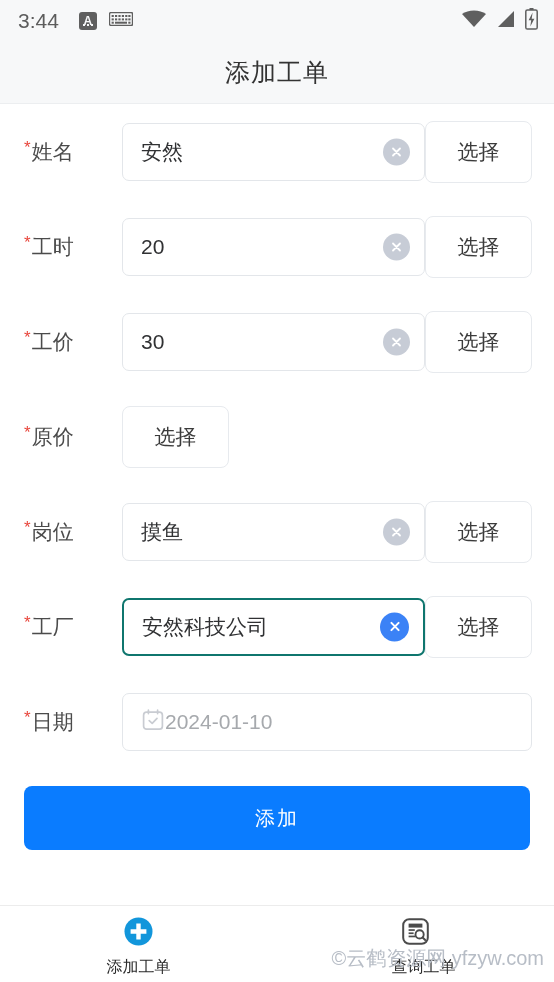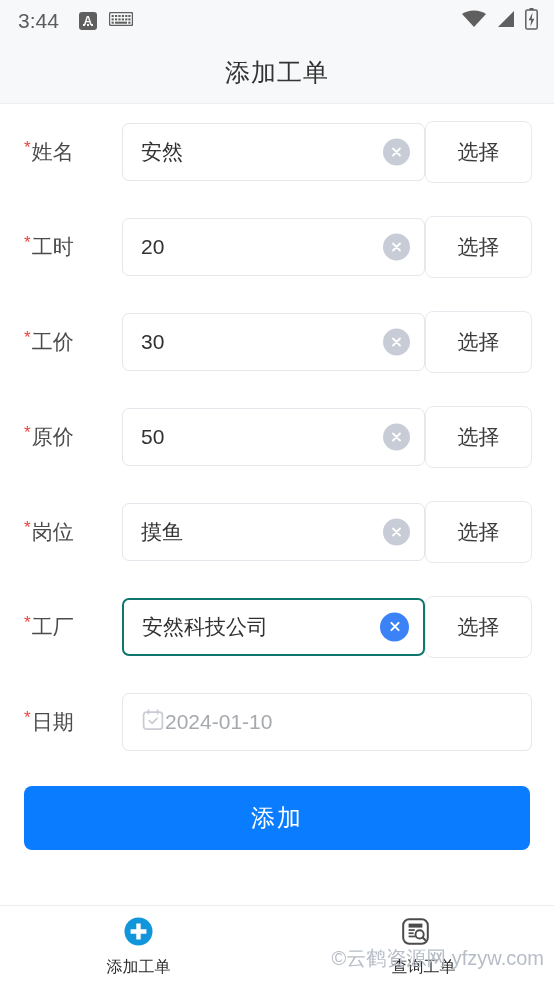--- a/index.html
+++ b/index.html
@@ -168,21 +168,21 @@
   
   .submit-area { padding: 17px 24px 0 24px; }
   .submit-btn {
     height: 64px;
     background: #0a7cff;
     border-radius: 8px;
     display: flex;
     align-items: center;
     justify-content: center;
     color: #ffffff;
-    font-size: 24px;
+    font-size: 20px;
     letter-spacing: 2px;
   }
 
   
   .tabbar {
     height: 77px;
     border-top: 1px solid #ececec;
     display: flex;
     flex: 0 0 auto;
     background: #ffffff;
@@ -316,28 +316,20 @@
         </span>
       </div>
       <div class="select-btn">选择</div>
     </div>
 
     <div class="form-row">
       <div class="row-label">
         <span class="req-star">*</span>
         <span>原价</span>
       </div>
-      <div class="input-wrap">
-        <span class="input-value">50</span>
-        <span class="clear-icon">
-          <svg width="15" height="15" viewBox="0 0 15 15">
-              <path d="M4 4 L11 11 M11 4 L4 11" stroke="#ffffff" stroke-width="1.8" stroke-linecap="round"></path>
-            </svg>
-        </span>
-      </div>
       <div class="select-btn">选择</div>
     </div>
 
     <div class="form-row">
       <div class="row-label">
         <span class="req-star">*</span>
         <span>岗位</span>
       </div>
       <div class="input-wrap">
         <span class="input-value">摸鱼</span>

